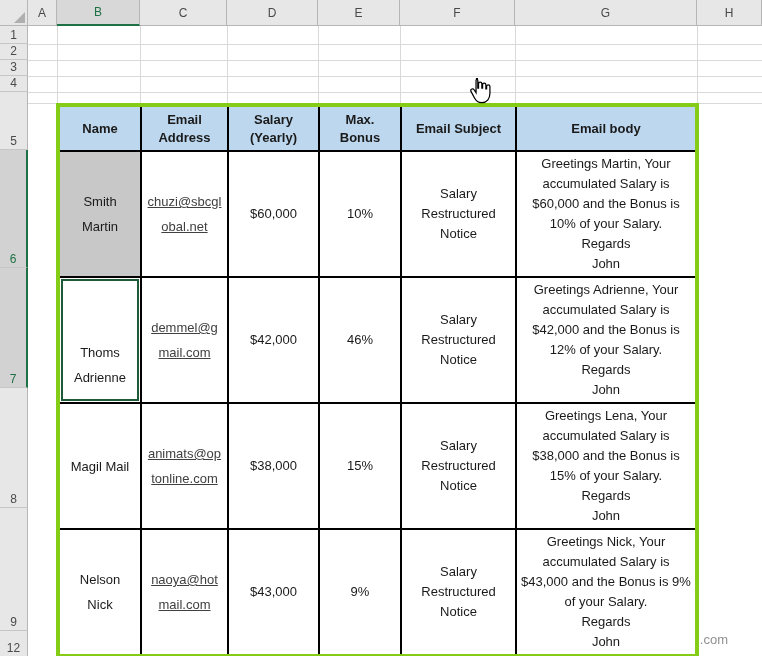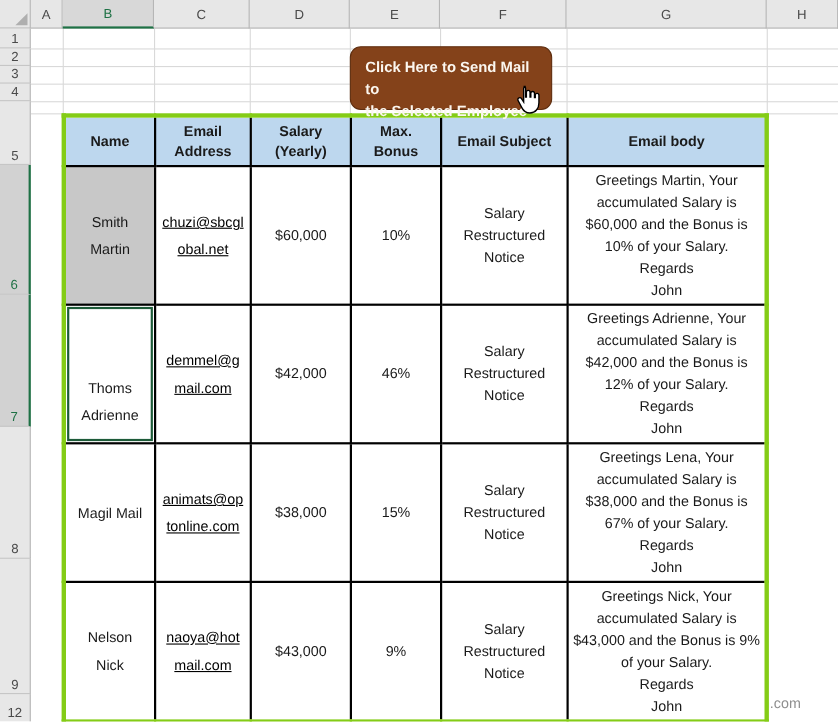--- a/index.html
+++ b/index.html
@@ -25,21 +25,21 @@
   .gl{position:absolute;background:#D9D9D9;z-index:0;}
 
   
   table.data{position:absolute;left:56px;top:103px;border-collapse:collapse;table-layout:fixed;
              background:#fff;z-index:2;border:4px solid #84cc16;padding-left:36px;}
   .data th,.data td{border:2px solid #000;text-align:center;vertical-align:middle;
                     white-space:pre-line;font-size:13px;color:#1a1a1a;padding:2px;overflow:hidden;}
   .data th{background:#BDD7EE;font-weight:bold;line-height:18px;}
   .data td{line-height:20px;}
   .data td.lh-lg{line-height:25px;}
-  .data td.email span{color:#000000;text-decoration:underline;margin-top:28px;}
+  .data td.email span{color:#404040;text-decoration:underline;margin-top:28px;}
   .data td.name-sel{background:#C8C8C8;}
   .cell-rel{position:relative;}
   .active-box{position:absolute;left:1px;top:1px;right:1px;bottom:1px;border:2px solid #1D5B39;pointer-events:none;}
 
   
   .send-btn{position:absolute;left:318px;top:42px;width:184px;height:58px;box-sizing:border-box;
             background:#84421A;border:1.5px solid #5E2D0E;border-radius:10px;color:#FBF6EF;
             font-size:13.5px;font-weight:600;text-align:left;padding:8px 6px 0 13px;line-height:20px;
             white-space:pre-line;z-index:3;font-family:"Liberation Sans",sans-serif;cursor:pointer;}
 
@@ -157,21 +157,21 @@
         <td class="lh-lg email"><span>animats@op
 tonline.com</span></td>
         <td>$38,000</td>
         <td>15%</td>
         <td>Salary
 Restructured
 Notice</td>
         <td>Greetings Lena, Your
 accumulated Salary is
 $38,000 and the Bonus is
-67% of your Salary.
+15% of your Salary.
 Regards
 John</td>
       </tr>
       <tr style="height:124px">
         <td class="lh-lg">Nelson
 Nick</td>
         <td class="lh-lg email"><span>naoya@hot
 mail.com</span></td>
         <td>$43,000</td>
         <td>9%</td>
@@ -181,22 +181,20 @@
         <td>Greetings Nick, Your
 accumulated Salary is
 $43,000 and the Bonus is 9%
 of your Salary.
 Regards
 John</td>
       </tr>
     </tbody>
   </table>
 
-  <div class="send-btn">Click Here to Send Mail to
-the Selected Employee</div>
 
   <svg class="cursor" viewBox="0 0 26 28">
     <path d="M8.6 1.6c1 0 1.8.8 1.8 1.8v7.4h.7V6.6c0-.9.7-1.6 1.6-1.6s1.6.7 1.6 1.6v4.2h.7V7.6c0-.9.7-1.6 1.6-1.6s1.6.7 1.6 1.6v3.8h.7V9.2c0-.9.7-1.6 1.6-1.6s1.6.7 1.6 1.6v6.6c0 5.2-3 9-7.9 9-4 0-5.7-1.9-7.1-4.7l-3.3-6.2c-.5-.9-.1-1.9.8-2.3.8-.4 1.7-.1 2.2.7l1.9 2.9V3.4c0-1 .9-1.8 1.9-1.8z" fill="#ffffff" stroke="#000000" stroke-width="1.2"></path>
   </svg>
 
   <div class="watermark">wsxdn.com</div>
 
 </div>
 
 </body></html>

